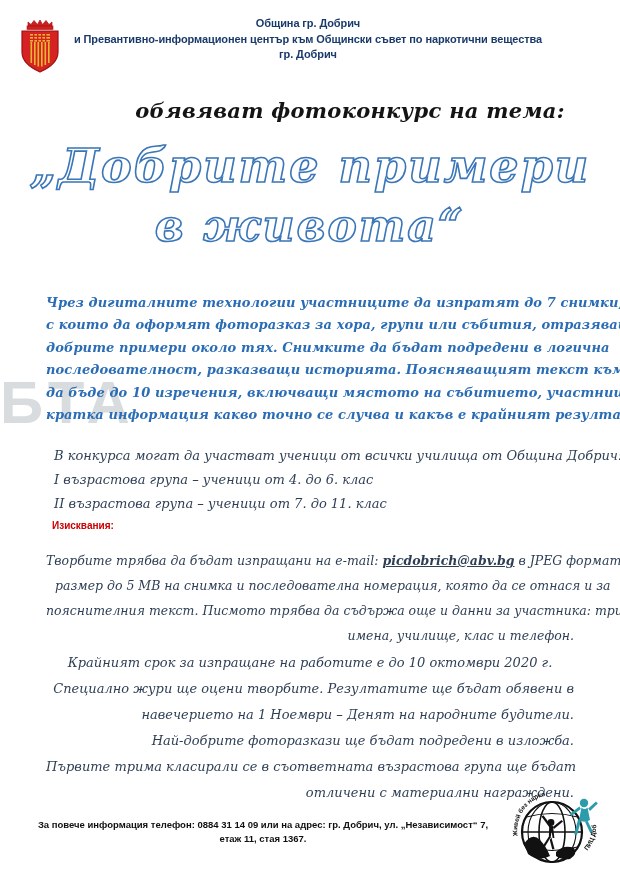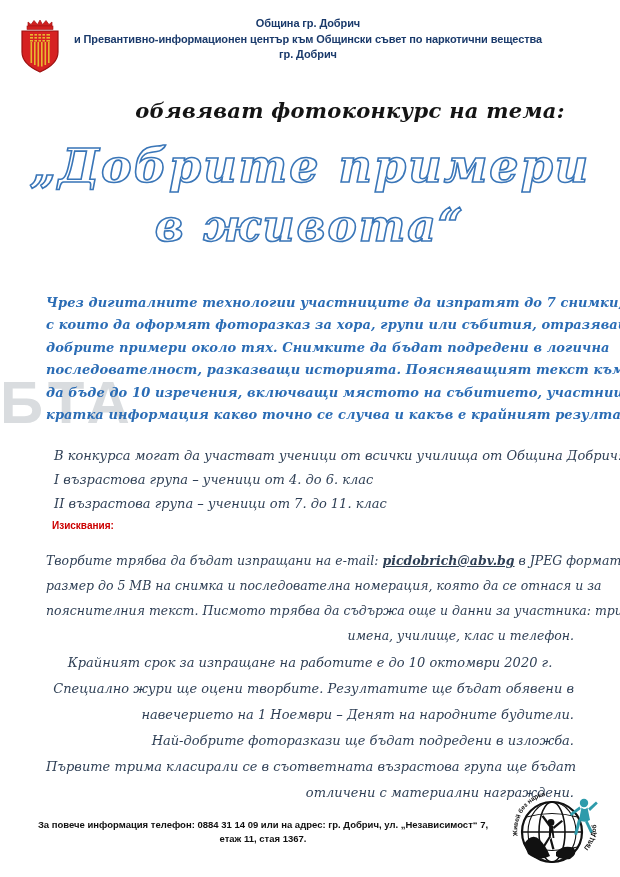--- a/index.html
+++ b/index.html
@@ -166,21 +166,21 @@
     width: 528px;
     z-index: 2;
     font-family: "DejaVu Serif", serif;
     font-style: italic;
     font-size: 12.5px;
     line-height: 25px;
     color: #2e3f55;
   }
   #req-body .rb-line { display: block; white-space: nowrap; }
   #req-body .l1 { text-align: left; }
-  #req-body .l2 { text-align: center; }
+  #req-body .l2 { text-align: center; margin-left: 9px; }
   #req-body .l3 { text-align: center; }
   #req-body .l4 { text-align: right; }
   .email-link {
     color: #2e3f55;
     text-decoration: underline;
     font-weight: 700;
     font-style: italic;
   }
 
   

